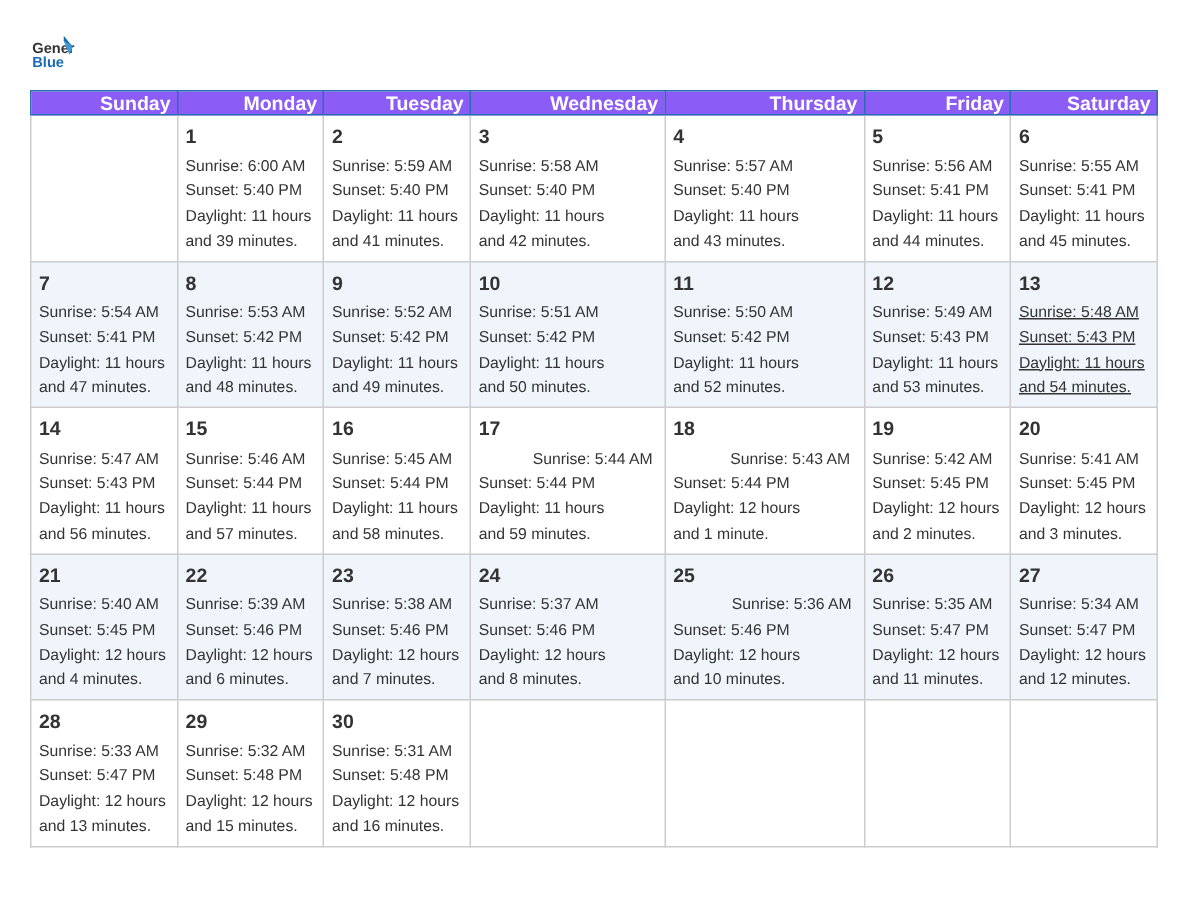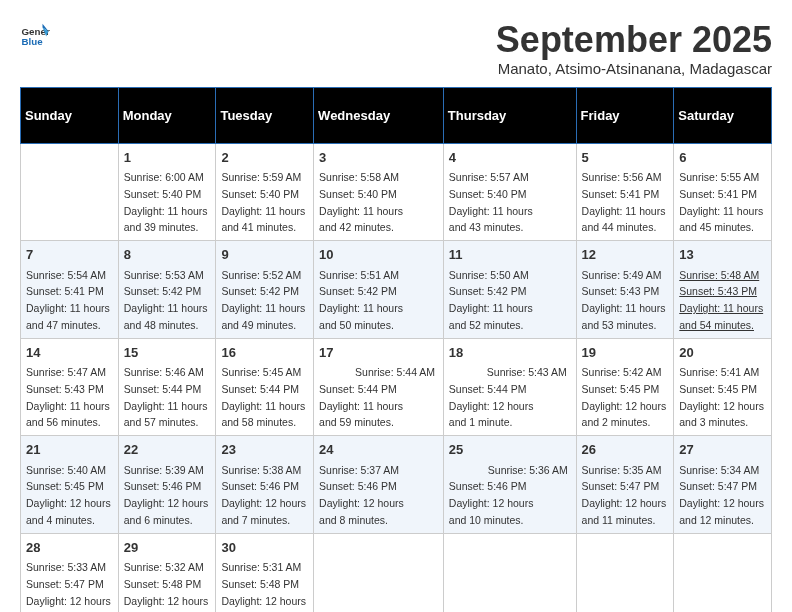--- a/index.html
+++ b/index.html
@@ -37,24 +37,24 @@
     .subtitle {
       font-size: 15px;
       color: #333;
     }
     table {
       width: 100%;
       border-collapse: collapse;
       font-size: 11px;
     }
     thead tr th {
-      background-color: #000000;
+      background-color: #8b5cf6;
       color: #fff;
-      padding: 20px 4px;
-      text-align: left;
+      padding: 0 4px;
+      text-align: right;
       font-size: 13px;
       font-weight: bold;
       border: 1px solid #2a6db5;
     }
     tbody tr td {
       border: 1px solid #ccc;
       padding: 4px 5px;
       vertical-align: top;
       min-height: 80px;
       height: 80px;
@@ -85,24 +85,20 @@
 
 <div class="header">
   <div class="logo">
     <svg class="logo-icon" viewBox="0 0 40 40">
       <text x="2" y="20" font-size="13" font-weight="bold" fill="#333">General</text>
       <text x="2" y="33" font-size="13" font-weight="bold" fill="#1a6bb5">Blue</text>
       <polygon points="30,5 38,15 30,10" fill="#1a6bb5"></polygon>
       <polygon points="30,10 38,15 35,22" fill="#3a9bd5"></polygon>
     </svg>
   </div>
-  <div class="title-block">
-    <div class="month-title">September 2025</div>
-    <div class="subtitle">Manato, Atsimo-Atsinanana, Madagascar</div>
-  </div>
 </div>
 
 <table>
   <thead>
     <tr>
     <th>Sunday</th>
         <th>Monday</th>
         <th>Tuesday</th>
         <th>Wednesday</th>
         <th>Thursday</th>

